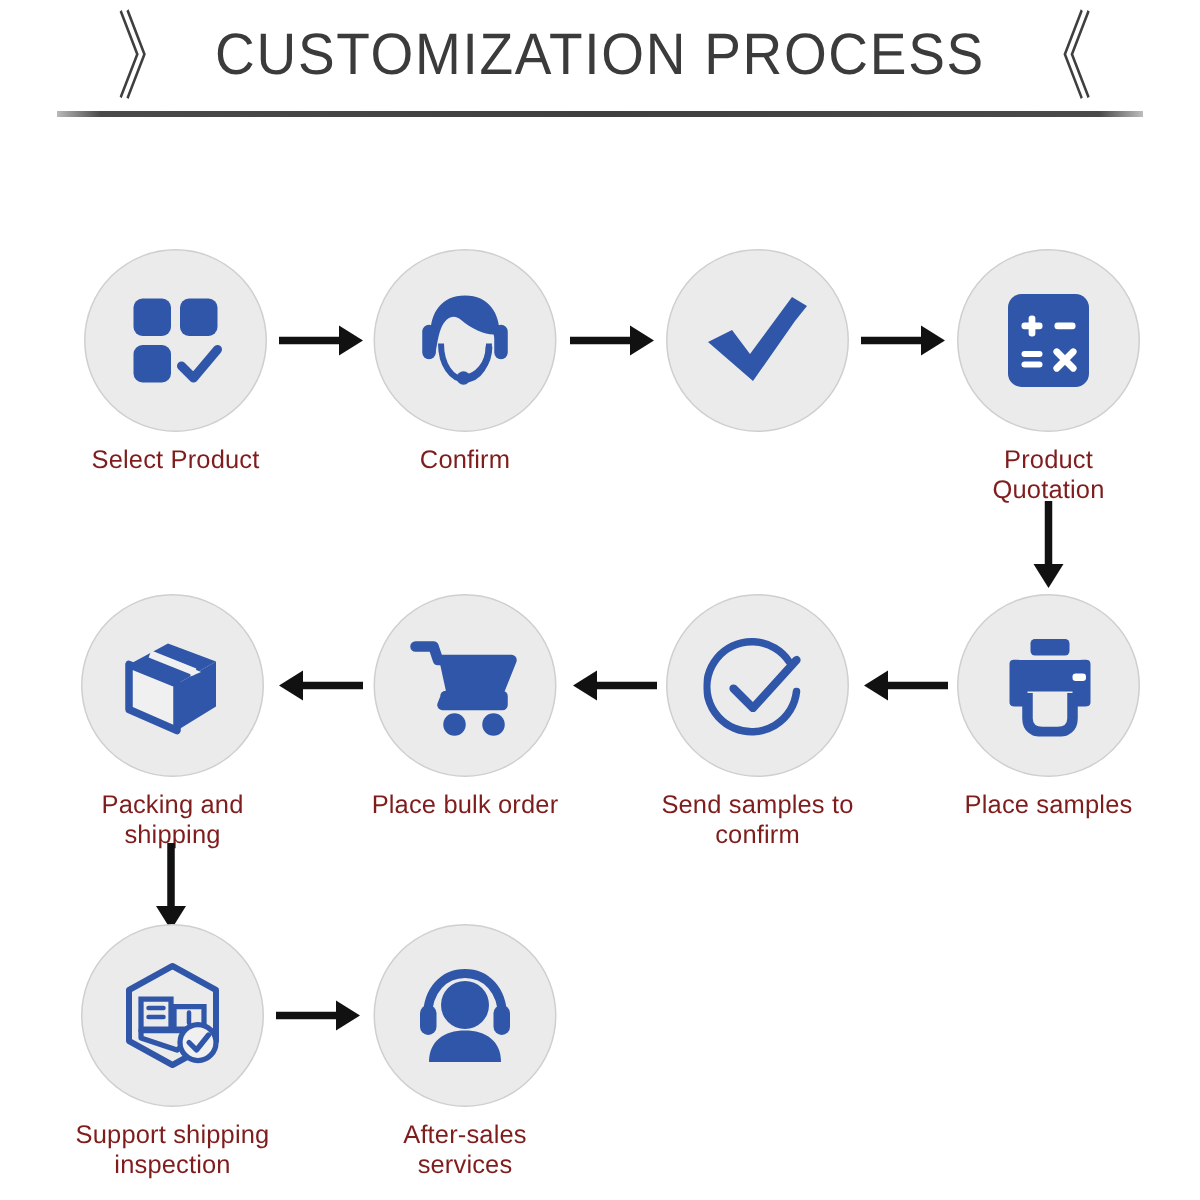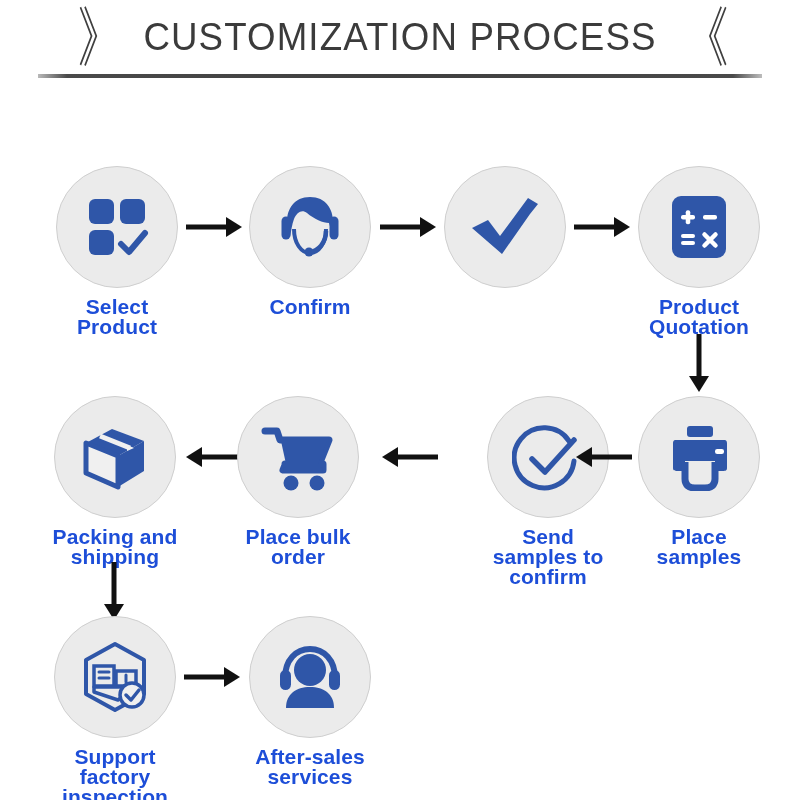--- a/index.html
+++ b/index.html
@@ -79,24 +79,24 @@
     background: #ebebeb;
     border: 1px solid #cfcfcf;
     box-sizing: border-box;
     display: flex;
     align-items: center;
     justify-content: center;
   }
   .node .bubble svg { display: block; }
   .node .label {
     margin-top: 9px;
-    font-size: 21px;
+    font-size: 17px;
     line-height: 20px;
-    color: #1d4ed8;
-    font-weight: 700;
+    color: #7f1d1d;
+    font-weight: 400;
     letter-spacing: 0.1px;
     white-space: pre-line;
   }
 
   
   .arrow {
     position: absolute;
   }
   .arrow svg { display: block; }
 </style>
@@ -204,41 +204,41 @@
   <div class="label">Packing and shipping</div>
 </div>
 
 <div class="arrow" style="left:182px; top:443px;">
   <svg width="62" height="28" viewBox="0 0 62 28">
     <path d="M18 14 L60 14" stroke="#111111" stroke-width="5"></path>
     <path d="M20 4 L4 14 L20 24 Z" fill="#111111"></path>
   </svg>
 </div>
 
-<div class="node" style="left:233px; top:396px;">
+<div class="node" style="left:245px; top:396px;">
   <div class="bubble">
     <svg width="74" height="68" viewBox="0 0 74 68">
       <path d="M4 8 L16 8 L19 17 L68 17 L58 42 L24 42 L22 47 L62 47 L62 41 L24 41" fill="none" stroke="#2f56a8" stroke-width="7" stroke-linejoin="round" stroke-linecap="round"></path>
       <path d="M20 18 L66 18 L57 41 L25 41 Z" fill="#2f56a8"></path>
       <rect x="22" y="44" width="40" height="6" rx="3" fill="#2f56a8"></rect>
       <circle cx="30" cy="60" r="7.5" fill="#2f56a8"></circle>
       <circle cx="56" cy="60" r="7.5" fill="#2f56a8"></circle>
     </svg>
   </div>
   <div class="label">Place bulk order</div>
 </div>
 
 <div class="arrow" style="left:378px; top:443px;">
   <svg width="62" height="28" viewBox="0 0 62 28">
     <path d="M18 14 L60 14" stroke="#111111" stroke-width="5"></path>
     <path d="M20 4 L4 14 L20 24 Z" fill="#111111"></path>
   </svg>
 </div>
 
-<div class="node" style="left:440px; top:396px;margin-left:43px;">
+<div class="node" style="left:440px; top:396px;">
   <div class="bubble">
     <svg width="72" height="72" viewBox="0 0 72 72">
       <path d="M57 20 A30 30 0 1 0 62 40 " fill="none" stroke="#2f56a8" stroke-width="5" stroke-linecap="round"></path>
       <path d="M20 38 L33 51 L62 19" fill="none" stroke="#2f56a8" stroke-width="5.5" stroke-linecap="round" stroke-linejoin="round"></path>
     </svg>
   </div>
   <div class="label">Send samples to confirm</div>
 </div>
 
 <div class="arrow" style="left:572px; top:443px;">
@@ -274,21 +274,21 @@
       <path d="M37 4 L66 20 L66 54 L37 70 L8 54 L8 20 Z" fill="none" stroke="#2f56a8" stroke-width="4" stroke-linejoin="round"></path>
       <path d="M16 26 L36 26 L36 46 L16 46 Z" fill="none" stroke="#2f56a8" stroke-width="3.5"></path>
       <path d="M21 32 L31 32 M21 38 L31 38" stroke="#2f56a8" stroke-width="3" stroke-linecap="round"></path>
       <path d="M38 31 L58 31 L58 46 L38 46 Z" fill="none" stroke="#2f56a8" stroke-width="3.5"></path>
       <path d="M48 35 L48 42" stroke="#2f56a8" stroke-width="3" stroke-linecap="round"></path>
       <path d="M16 47 L58 47 L40 60 L16 52 Z" fill="none" stroke="#2f56a8" stroke-width="3.5" stroke-linejoin="round"></path>
       <circle cx="54" cy="55" r="12" fill="#f0f0f0" stroke="#2f56a8" stroke-width="3.5"></circle>
       <path d="M48 55 L53 60 L61 50" fill="none" stroke="#2f56a8" stroke-width="3.5" stroke-linecap="round" stroke-linejoin="round"></path>
     </svg>
   </div>
-  <div class="label">Support factory
+  <div class="label">Support shipping
 inspection</div>
 </div>
 
 <div class="arrow" style="left:182px; top:663px;">
   <svg width="60" height="28" viewBox="0 0 60 28">
     <path d="M2 14 L44 14" stroke="#111111" stroke-width="5"></path>
     <path d="M42 4 L58 14 L42 24 Z" fill="#111111"></path>
   </svg>
 </div>
 

